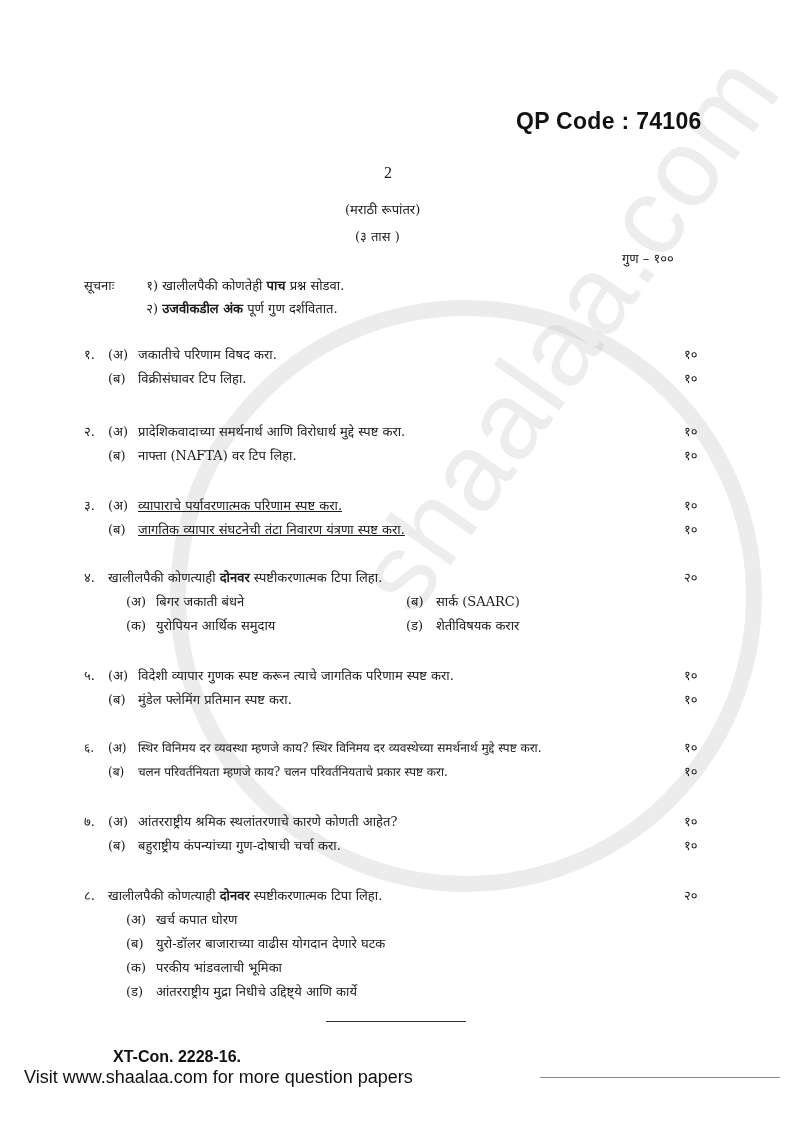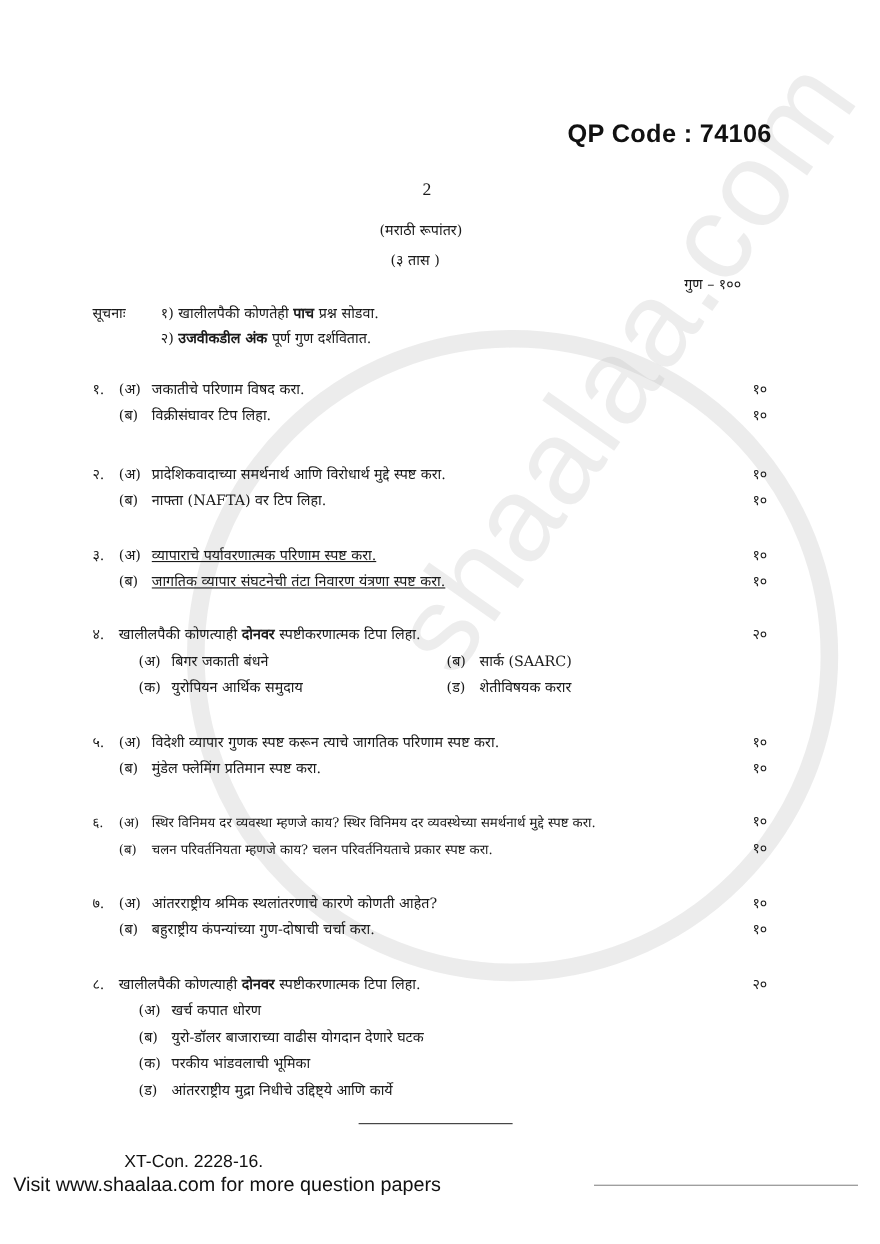--- a/index.html
+++ b/index.html
@@ -27,25 +27,25 @@
   .qnum { display: inline-block; width: 24px; }
   .qlabel { display: inline-block; width: 30px; }
   .qsub { padding-left: 24px; }
   .mark { position: absolute; left: 600px; top: 0; font-size: 13px; }
   .grid2 { padding-left: 42px; }
   .grid2 .cell { display: inline-block; width: 280px; }
   .sub-list { padding-left: 42px; }
 
   .bottom-line { left: 326px; top: 1021px; width: 140px; height: 1px; background: #333; }
   .footer-code {
-    left: 113px; top: 1048px; font-family: "Liberation Sans", sans-serif; font-weight: normal;
+    left: 113px; top: 1048px; font-family: "Liberation Sans", sans-serif; font-weight: bold;
     font-size: 16px; color: #111;
   }
   .footer-visit {
-    left: 12px; top: 1067px; font-family: "Liberation Sans", sans-serif; font-size: 18px; color: #111;
+    left: 24px; top: 1067px; font-family: "Liberation Sans", sans-serif; font-size: 18px; color: #111;
   }
   .footer-rule { left: 540px; top: 1077px; width: 240px; height: 1px; background: #888; }
 
   .watermark {
     left: 170px; top: 300px; width: 560px; height: 560px; border: 16px solid rgba(200,200,200,0.35);
     border-radius: 50%; pointer-events: none;
   }
   .watermark-text {
     left: 330px; top: 560px; font-family: "Liberation Sans", sans-serif; font-size: 110px;
     color: rgba(190,190,190,0.28); transform: rotate(-55deg); transform-origin: left top;

